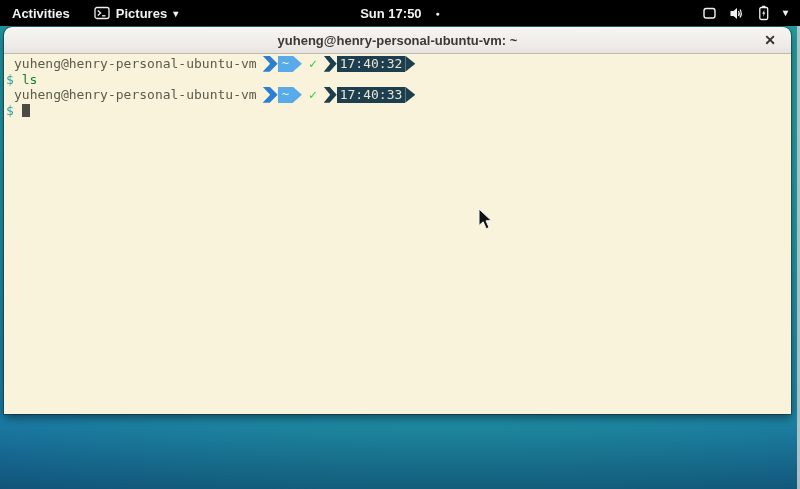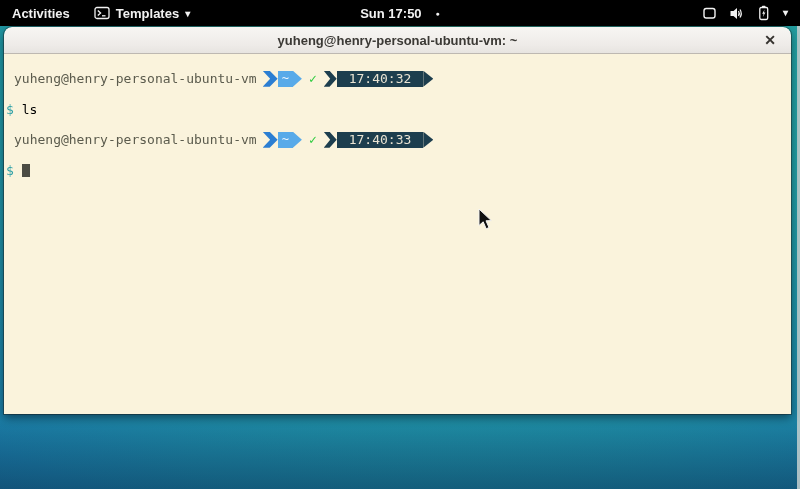--- a/index.html
+++ b/index.html
@@ -61,21 +61,21 @@
     font-weight: bold; padding: 2px 4px;
   }
 
   
   .terminal {
     flex: 1; background: #faf3dc;
     font-family: "DejaVu Sans Mono", "Liberation Mono", monospace;
     font-size: 13px; line-height: 15.5px;
     padding: 2px 2px; color: #5b5b4d; cursor: text;
   }
-  .tline { white-space: pre; height: 15.5px; margin-top: 15px; }
+  .tline { white-space: pre; height: 15.5px; }
   .prompt-line { display: flex; align-items: center; padding-left: 8px; }
   .prompt-user { color: #5b5b4d; }
 
   .pl-seg, .time-seg { display: inline-flex; align-items: stretch; height: 16px; margin-left: 6px; }
   .pl-chev {
     width: 15px; background: #2b7ed2;
     clip-path: polygon(0 0, 47% 0, 100% 50%, 47% 100%, 0 100%, 50% 50%);
   }
   .pl-body {
     background: #58aae9; color: #eaf5fe;
@@ -85,26 +85,26 @@
 
   .status-check { color: #2ecc40; font-weight: bold; margin-left: 7px; }
 
   .time-seg { margin-left: 7px; }
   .tm-chev {
     width: 13px; background: #1d3e4e;
     clip-path: polygon(0 0, 45% 0, 100% 50%, 45% 100%, 0 100%, 50% 50%);
   }
   .tm-body {
     background: #1d3e4e; color: #eae4d3;
-    padding: 0 12px; display: flex; align-items: center; font-size: 13px;
+    padding: 0 3px; display: flex; align-items: center; font-size: 13px;
   }
   .tm-tip { width: 10px; background: #1d3e4e; clip-path: polygon(0 0, 100% 50%, 0 100%); }
 
   .sh-prompt { color: #2ea0a6; }
-  .cmd-text { color: #000000; }
+  .cmd-text { color: #15803d; }
   .dir-list { color: #2e9fad; }
   .block-cursor {
     display: inline-block; width: 8px; height: 13px;
     background: #4b4b43; vertical-align: -2px; margin-left: 8px;
   }
 
   
   .mouse-cursor { position: absolute; left: 478px; top: 208px; z-index: 99; pointer-events: none; }
 
   svg.icon { display: block; }
@@ -119,21 +119,21 @@
     <div class="tb-left">
       <div class="tb-item">Activities</div>
       <div class="tb-item">
         <span class="term-icon">
           <svg class="icon" width="16" height="14" viewBox="0 0 16 14">
             <rect x="1" y="1.5" width="14" height="11" rx="2" fill="#000" stroke="#f2f2f2" stroke-width="1.3"></rect>
             <polyline points="3.8,4.5 6.6,7 3.8,9.5" fill="none" stroke="#f2f2f2" stroke-width="1.3"></polyline>
             <line x1="8" y1="9.8" x2="11.5" y2="9.8" stroke="#f2f2f2" stroke-width="1.3"></line>
           </svg>
         </span>
-        <span>Templates</span>
+        <span>Pictures</span>
         <span class="caret">▾</span>
       </div>
     </div>
 
     <div class="tb-center">
       <span>Sun 17:50</span>
       <span class="notif-dot">●</span>
     </div>
 
     <div class="tb-right">

